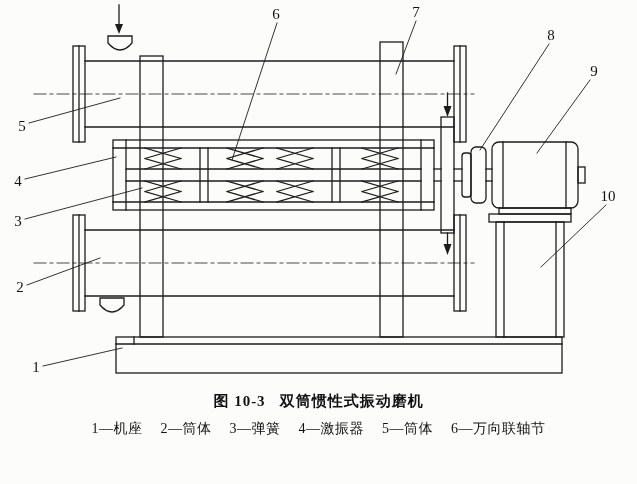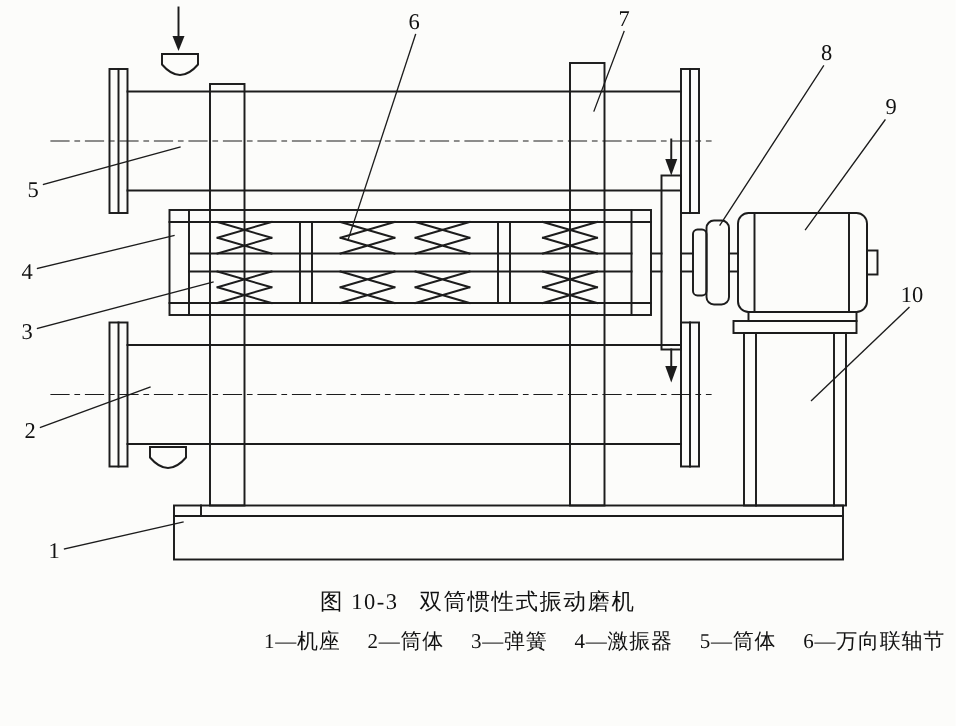--- a/index.html
+++ b/index.html
@@ -7,28 +7,28 @@
     position:relative;
     width:637px;height:484px;
     background:#fcfcfa;
     color:#111;
     font-family:"Liberation Serif","DejaVu Serif",serif;
     overflow:hidden;
   }
   svg{display:block;}
   .caption{
     text-align:center;
-    font-weight:normal;
+    font-weight:bold;
     font-size:15px;
     margin-top:2px;
     letter-spacing:1px;
   }
   .cap-label{margin-right:14px;}
   .legend{
-    text-align:right;
+    text-align:center;
     font-size:14px;
     margin-top:5px;
     line-height:1.85;
     letter-spacing:0.5px;
   }
   .legend-row span{margin:0 7px;white-space:nowrap;}
 </style>
 </head>
 <body>
 

